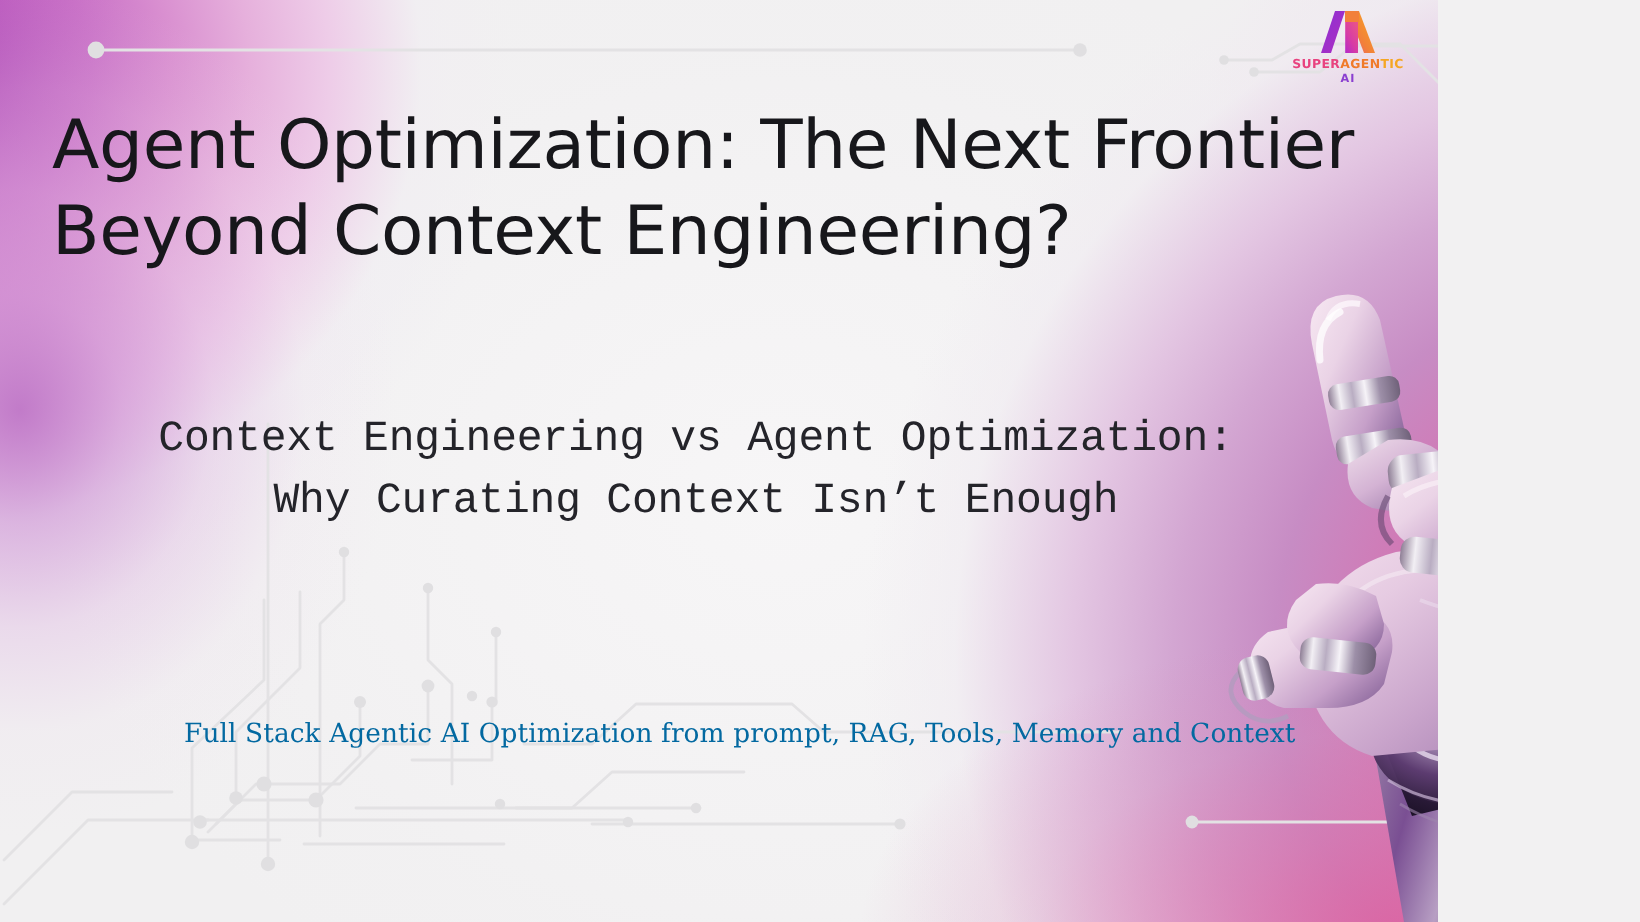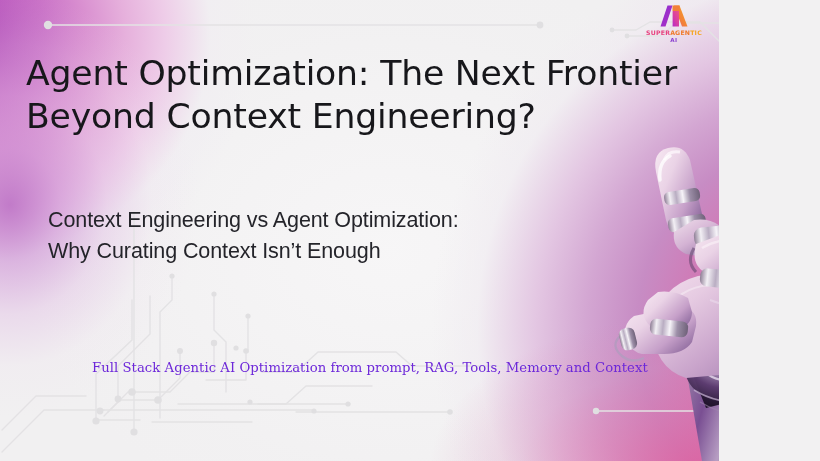--- a/index.html
+++ b/index.html
@@ -102,38 +102,39 @@
     transform: scaleX(1.02);
     transform-origin: left center;
   }
 
   
   #subtitle {
     position: absolute;
     left: 48px;
     top: 205px;
     width: 600px;
-    font-family: Liberation Sans, sans-serif;
+    font-family: Liberation Mono, monospace;
     font-size: 21.5px;
     line-height: 1.44;
     font-weight: 400;
     letter-spacing: -0.1px;
     color: #24242a;
     white-space: pre-line;
+    text-align: center;
   }
 
   
   #caption {
     position: absolute;
     left: 92px;
     top: 360px;
     font-family: "DejaVu Serif", serif;
     font-size: 13.2px;
     font-weight: 400;
-    color: #6d28d9;
+    color: #0369a1;
     letter-spacing: 0.05px;
     white-space: nowrap;
   }
 
   
   #robot-hand {
     position: absolute;
     left: 590px;
     top: 140px;
     width: 235px;

